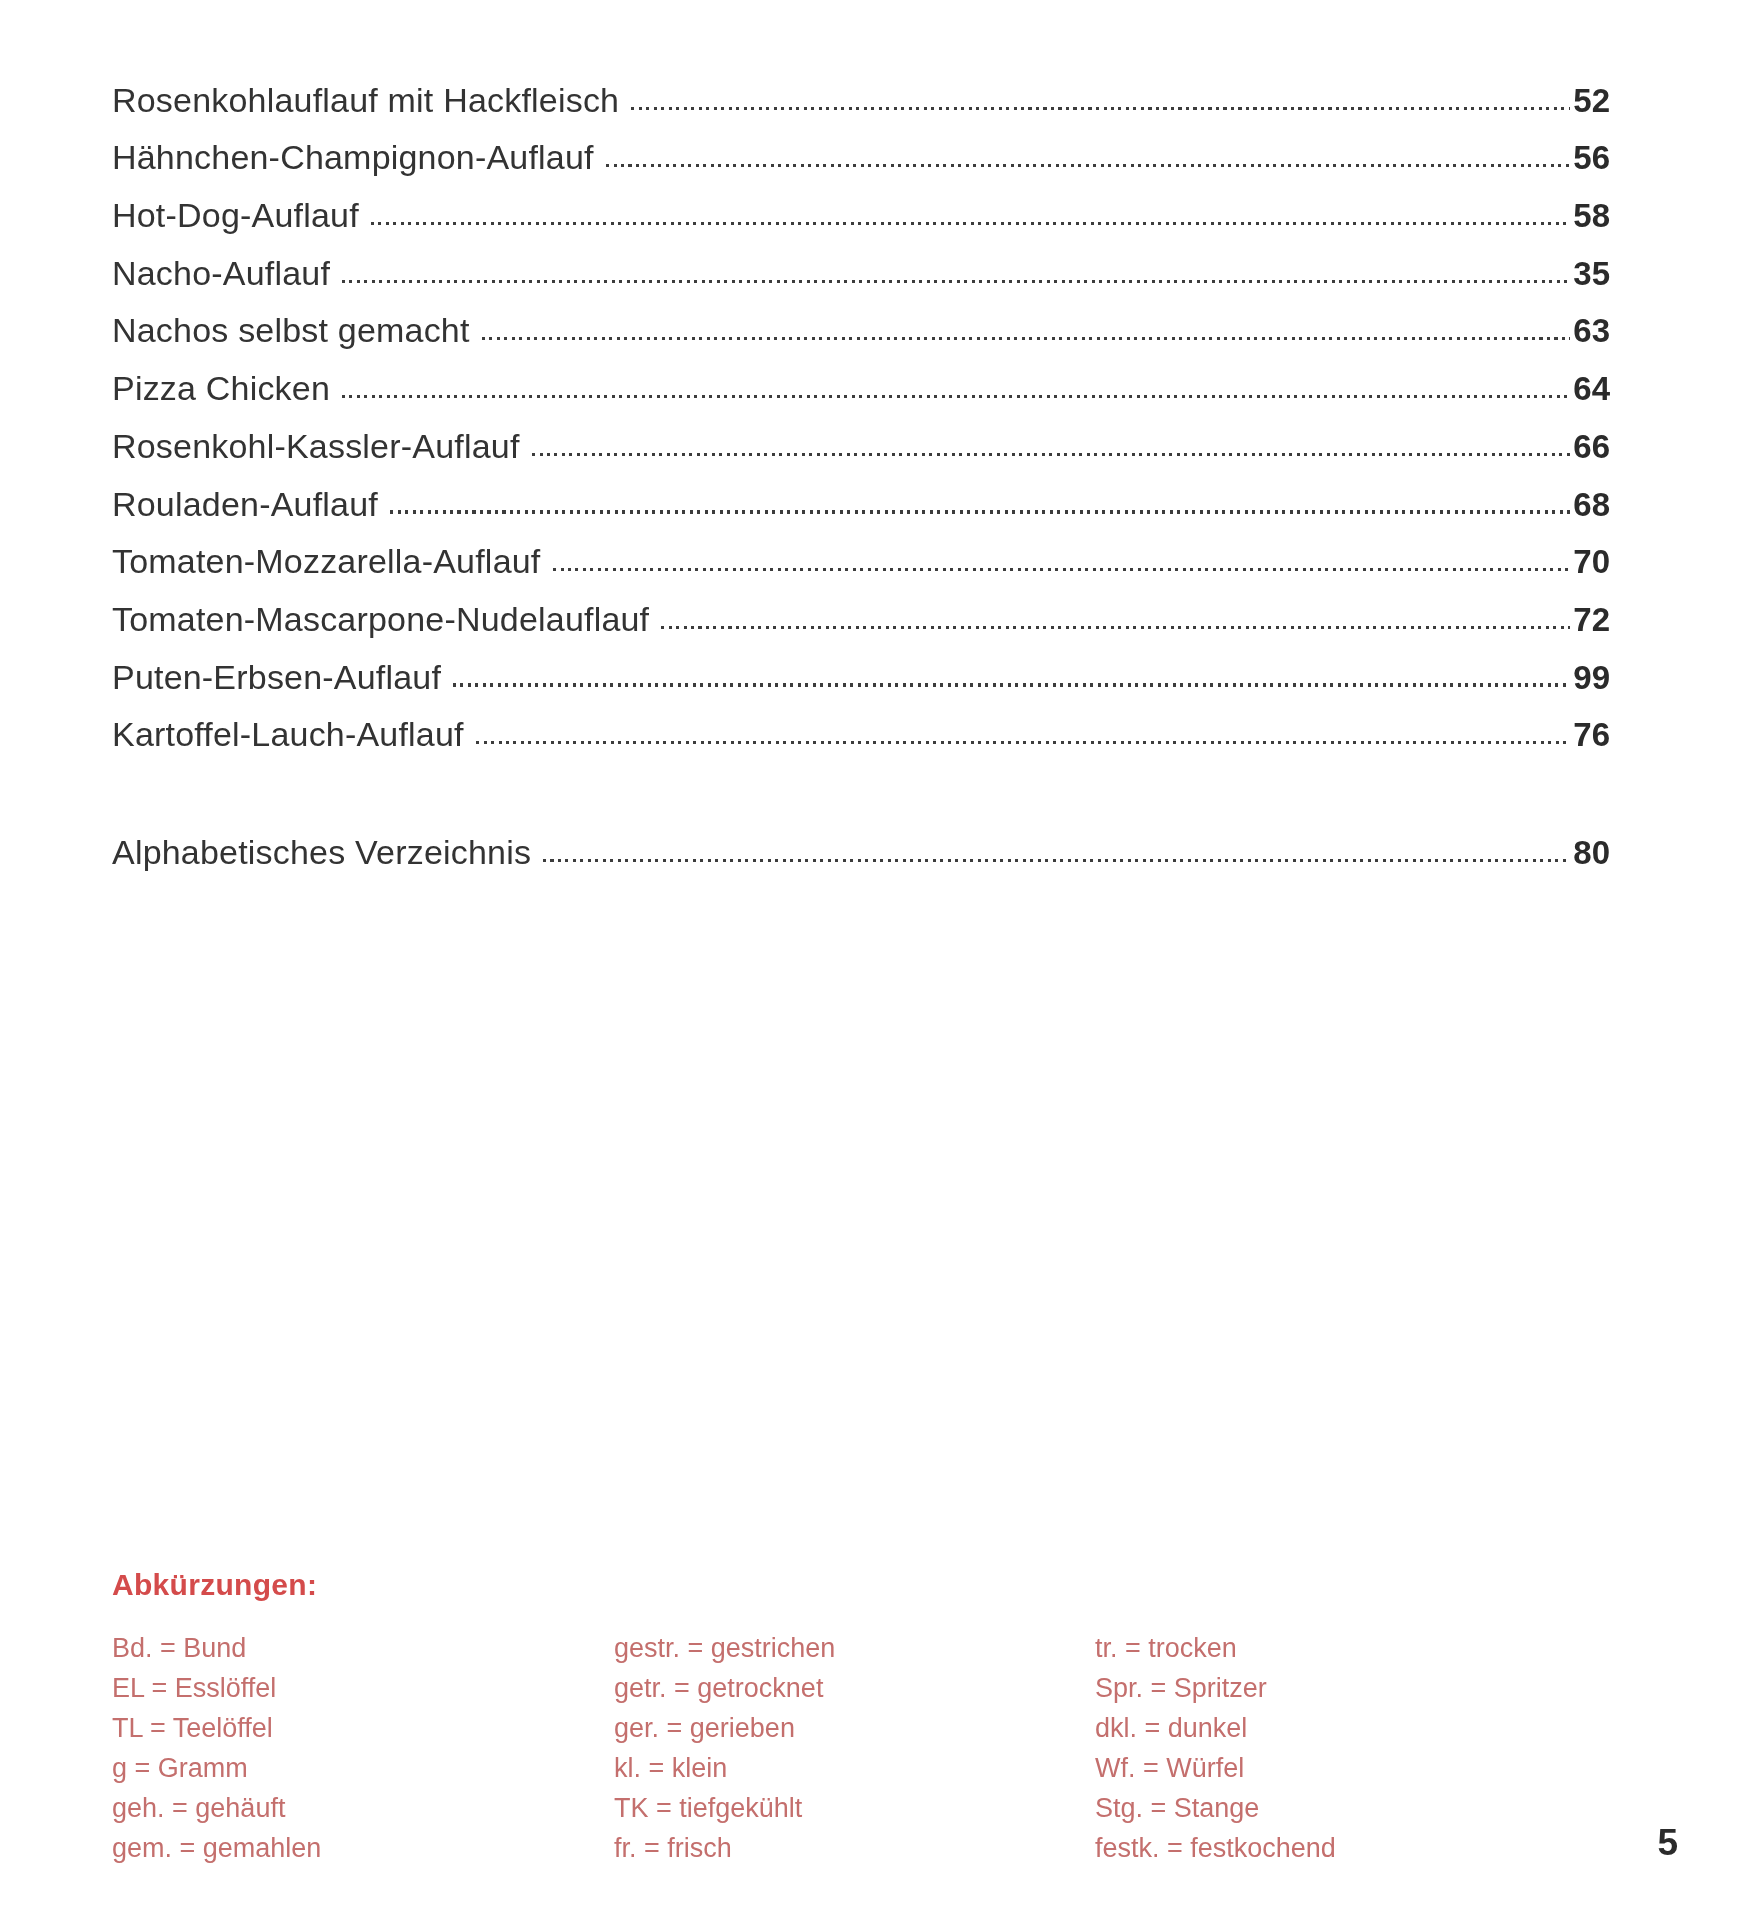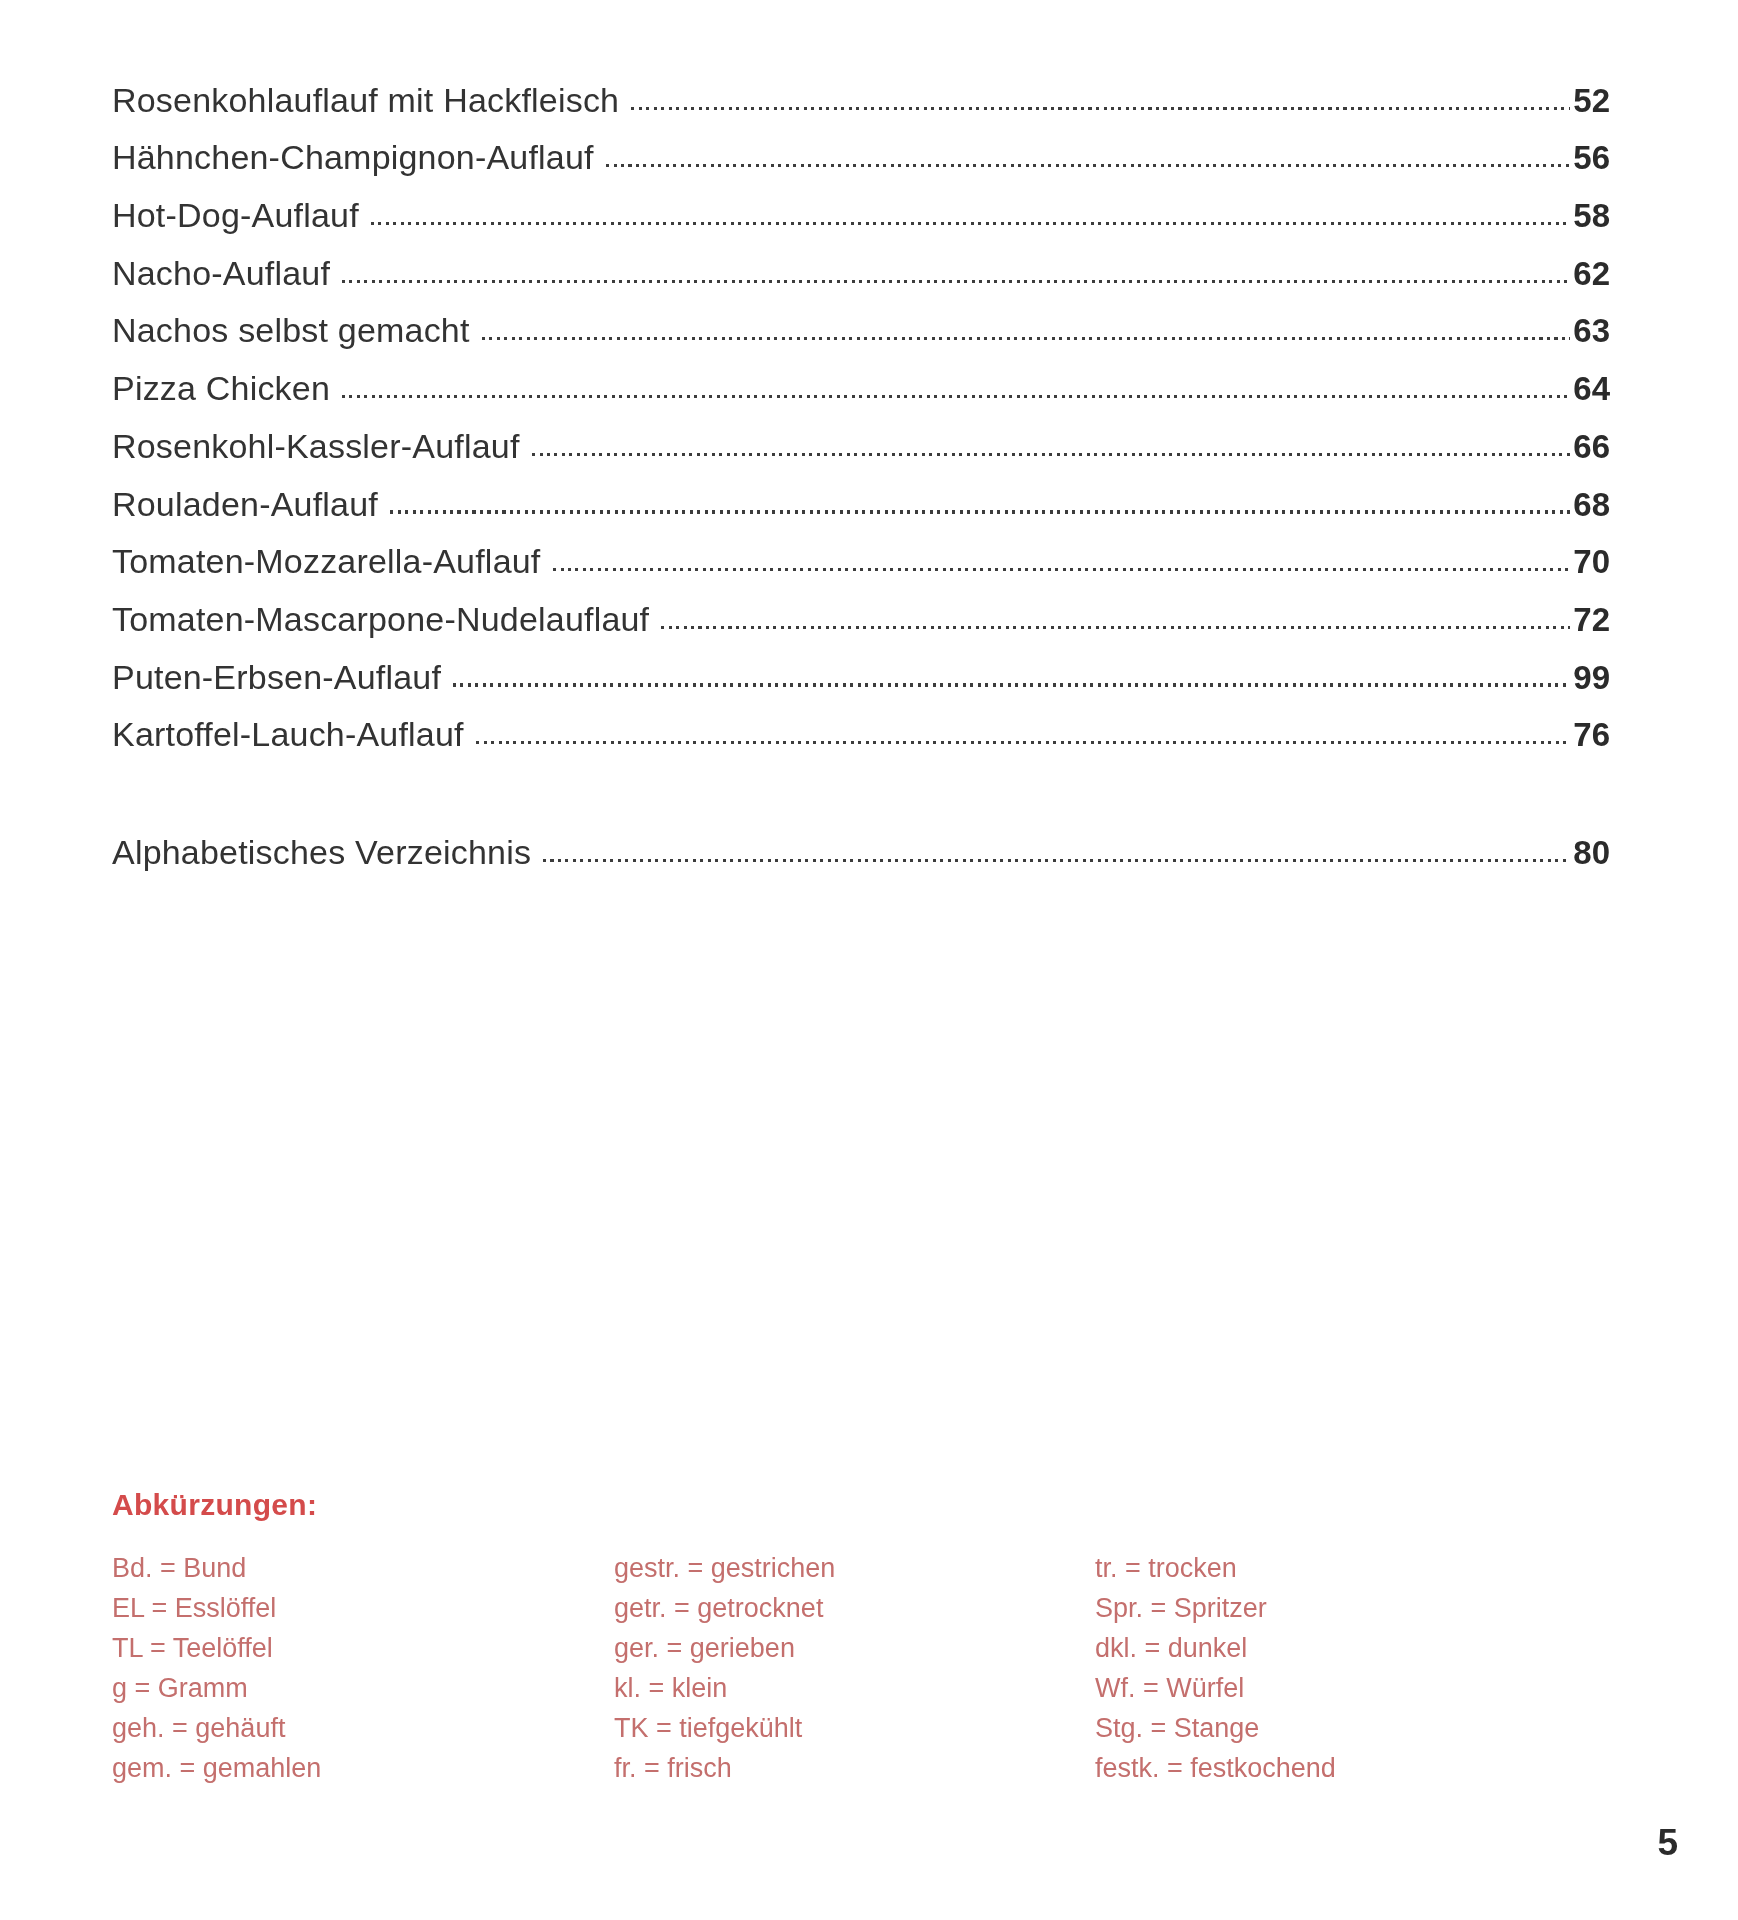--- a/index.html
+++ b/index.html
@@ -59,21 +59,21 @@
     line-height: 1.0;
     color: #2b2b2b;
     white-space: nowrap;
   }
 
   
   .abbr {
     position: absolute;
     left: 112px;
     right: 60px;
-    top: 1488px;
+    top: 1568px;
   }
   .abbr-title {
     font-size: 30px;
     font-weight: 700;
     color: #d44b4b;
     letter-spacing: 0.3px;
   }
   .abbr-cols {
     display: flex;
     margin-top: 26px;
@@ -120,21 +120,21 @@
 
   <div class="toc-row">
     <span class="toc-label">Hot-Dog-Auflauf</span>
     <span class="toc-dots"></span>
     <span class="toc-page">58</span>
   </div>
 
   <div class="toc-row">
     <span class="toc-label">Nacho-Auflauf</span>
     <span class="toc-dots"></span>
-    <span class="toc-page">62</span>
+    <span class="toc-page">35</span>
   </div>
 
   <div class="toc-row">
     <span class="toc-label">Nachos selbst gemacht</span>
     <span class="toc-dots"></span>
     <span class="toc-page">63</span>
   </div>
 
   <div class="toc-row">
     <span class="toc-label">Pizza Chicken</span>

